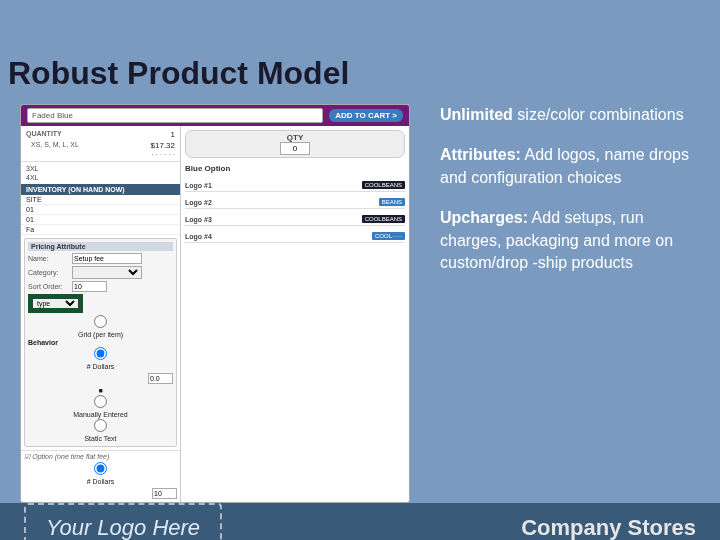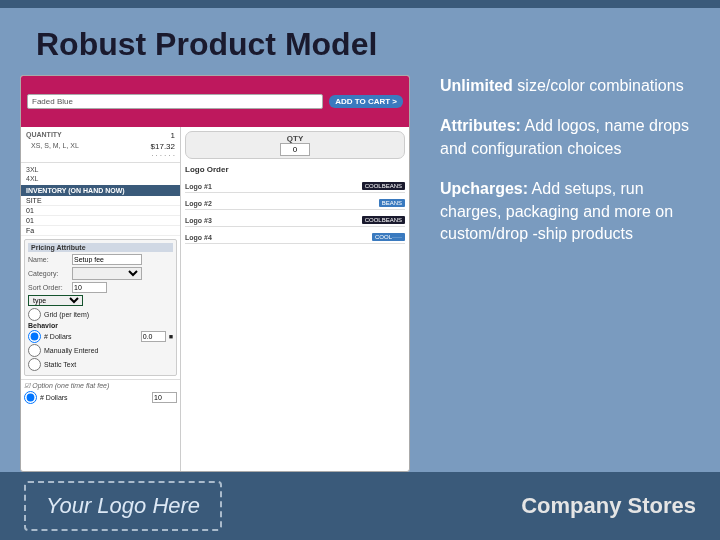--- a/index.html
+++ b/index.html
@@ -22,21 +22,22 @@
 
     
     .top-bar {
       width: 100%;
       height: 8px;
       background: #3a5a7a;
     }
 
     
     .title-area {
-      padding: 18px 24px 12px 36px;
+      padding: 18px 24px 12px 8px;
+      margin-top: 37px;
     }
 
     .title-area h1 {
       font-size: 32px;
       font-weight: bold;
       color: #1a1a2e;
     }
 
     
     .main-content {
@@ -54,22 +55,22 @@
       border: 1px solid #aaa;
       border-radius: 3px;
       overflow: hidden;
       display: flex;
       flex-direction: column;
       font-size: 9px;
       color: #222;
     }
 
     .sc-top-bar {
-      background: #be185d;
-      padding: 18px 6px;
+      background: #701a75;
+      padding: 3px 6px;
       display: flex;
       align-items: center;
       gap: 6px;
     }
 
     .sc-top-bar .sc-input {
       flex: 1;
       background: #fff;
       border: 1px solid #aaa;
       border-radius: 2px;
@@ -207,20 +208,21 @@
       font-size: 7px;
       padding: 1px;
     }
 
     .sc-radio-row {
       display: flex;
       align-items: center;
       gap: 3px;
       font-size: 7px;
       margin: 1px 0;
+      flex-direction: column;
     }
 
     .sc-option-section {
       padding: 2px 3px;
       border-top: 1px solid #ddd;
     }
 
     .sc-option-header {
       font-size: 7px;
       color: #666;
@@ -404,21 +406,21 @@
             </div>
             <div class="sc-pricing-row">
               <label>Category:</label>
               <select style="font-size:7px;border:1px solid #aaa;width:70px;"></select>
             </div>
             <div class="sc-pricing-row">
               <label>Sort Order:</label>
               <input type="text" value="10" style="font-size: 7px; border: 1px solid rgb(170, 170, 170); padding: 1px; width: 35px;">
             </div>
             <div style="font-size:7px;margin-bottom:2px;">
-              <select style="font-size:7px;border:1px solid #14532d;width:55px;"><option>type</option></select>
+              <select style="font-size:7px;border:5px solid #14532d;width:55px;"><option>type</option></select>
             </div>
             <div class="sc-radio-row">
               <input type="radio" name="grid" style="">
               <span>Grid (per item)</span>
             </div>
             <div style="font-size:7px;font-weight:bold;margin:1px 0;">Behavior</div>
             <div class="sc-radio-row">
               <input type="radio" name="beh" checked="" style="">
               <span># Dollars</span>
               <input type="text" value="0.0" style="font-size: 7px; border: 1px solid rgb(170, 170, 170); width: 25px; padding: 1px; margin-left: auto;">
@@ -444,21 +446,21 @@
           </div>
 
         </div>
 
         <div class="sc-right">
           <div class="sc-qty-panel">
             <div class="sc-qty-title">QTY</div>
             <input type="text" class="sc-qty-input" value="0" style="">
           </div>
 
-          <div style="font-size:8px;font-weight:bold;color:#333;margin-bottom:2px;">Logo Order</div>
+          <div style="font-size:8px;font-weight:bold;color:#333;margin-bottom:2px;">Blue Option</div>
 
           <div class="sc-logo-row">
             <span class="sc-logo-label">Logo #1</span>
             <span class="sc-logo-badge">COOLBEANS</span>
           </div>
           <div class="sc-logo-row">
             <span class="sc-logo-label">Logo #2</span>
             <span class="sc-logo-badge blue">BEANS</span>
           </div>
           <div class="sc-logo-row">

